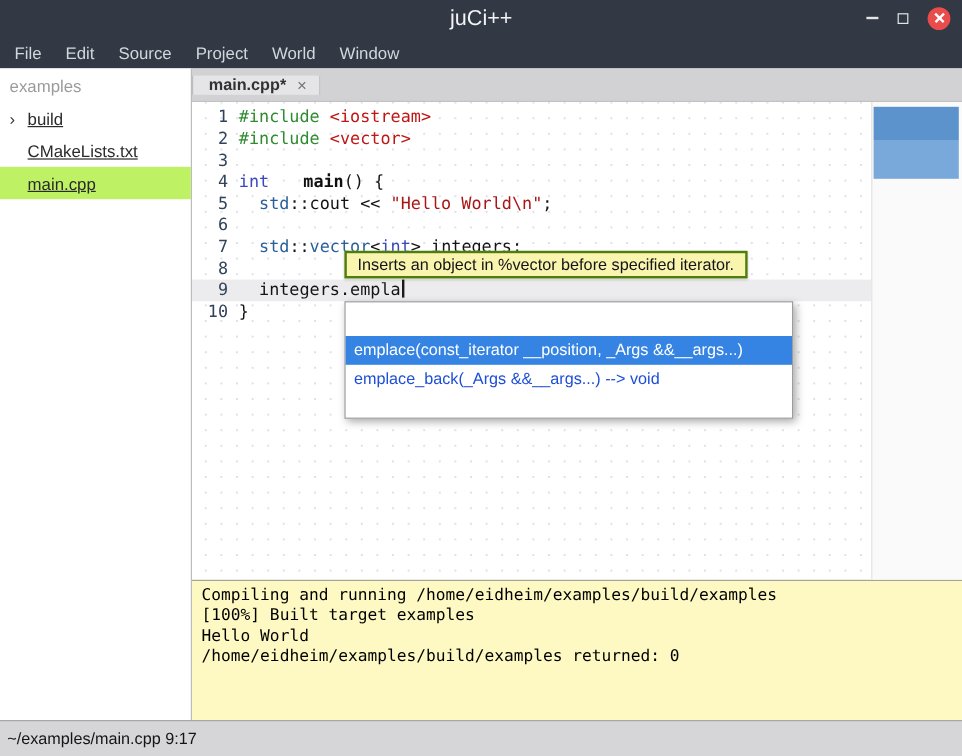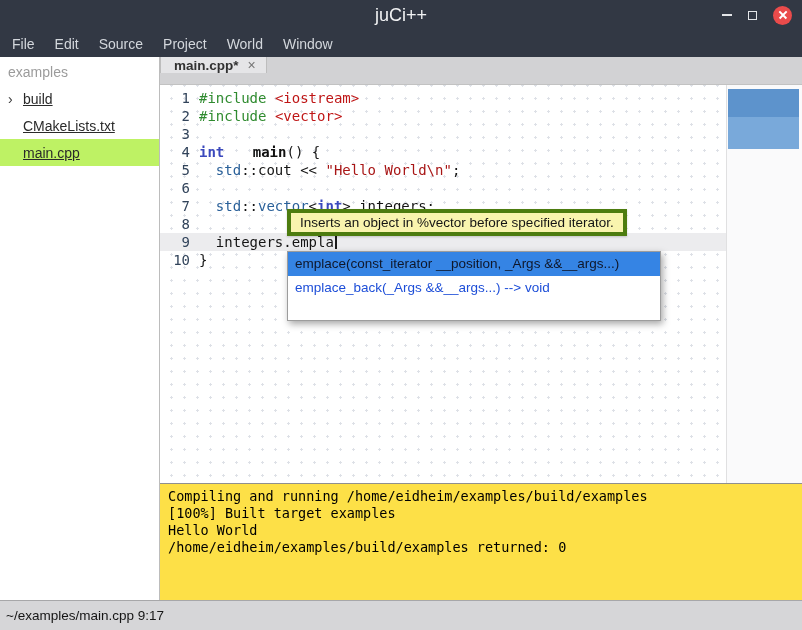--- a/index.html
+++ b/index.html
@@ -40,21 +40,21 @@
   .sidebar-header { color:#9b9b9b; padding:7px 8px 5px 8px; }
   .tree-row { display:flex; align-items:center; height:27px; padding-left:8px; color:#2a2a2a; }
   .tree-row.selected { background:#bef264; }
   .chevron { width:15px; flex:none; color:#3a3a3a; font-size:14px; }
   .tree-label { white-space:nowrap;text-decoration:underline; }
 
   .main { flex:1; display:flex; flex-direction:column; min-width:0; }
 
   
   .tabbar { height:28px; background:#d2d2d4; border-bottom:1px solid #c2c2c2;
-    box-sizing:border-box; display:flex; align-items:flex-start; }
+    box-sizing:border-box; display:flex; align-items:center; }
   .tab { display:flex; align-items:center; gap:9px; padding:0 10px 0 13px;
     background:#e5e5e7; border-left:1px solid #bdbdbd; border-right:1px solid #bdbdbd;
     font-size:13.5px; font-weight:bold; color:#323232; }
   .tab-close { color:#767676; font-weight:normal; font-size:14px; }
 
   
   .editor { position:relative; height:398px; background:#fff; overflow:hidden;
     font-family:"DejaVu Sans Mono", monospace; font-size:14px; }
   .editor-grid { position:absolute; inset:0;
     background-image:radial-gradient(circle, rgba(145,155,175,0.30) 1px, transparent 1.2px);
@@ -65,42 +65,42 @@
     background:linear-gradient(var(--scrollbar_blue_dark,#5d93cc) 0 46%, var(--scrollbar_blue,#79a9da) 46% 100%); }
 
   .lines { position:absolute; top:4px; left:0; right:0; }
   .line { display:flex; height:18px; line-height:18px; white-space:pre; }
   .line.current { background:linear-gradient(to right,#ececee 0,#ececee 566px,transparent 566px); }
   .ln { width:30px; flex:none; text-align:right; padding-right:9px; color:#31435a; }
   .code { white-space:pre; color:#141414; }
   .tok-plain   { color:#141414; }
   .tok-preproc { color:var(--preproc_green,#2f8b2f); }
   .tok-inc     { color:var(--include_red,#bf1616); }
-  .tok-kw      { color:var(--keyword_blue,#3b49bd); font-weight:bold; }
+  .tok-kw      { color:var(--keyword_blue,#3b49bd); font-weight:normal; }
   .tok-ns      { color:#2a6099; }
   .tok-fn      { color:#101010; font-weight:bold;padding-left:20px; }
   .tok-str     { color:var(--string_red,#a81616); }
   .caret { display:inline-block; width:2px; height:15px; background:#1a1a1a;
     vertical-align:-2px; margin-left:1px; }
 
   .tooltip { position:absolute; left:127px; top:124px; white-space:nowrap;
-    background:var(--tooltip_bg,#f9f4ae); border:4px solid #4d7c0f;
+    background:var(--tooltip_bg,#f9f4ae); border:2px solid #4d7c0f;
     box-shadow:0 1px 2px rgba(0,0,0,0.18);
     padding:2px 9px; font-family:"Liberation Sans",sans-serif; font-size:13.5px; color:#141414; }
 
   .popup { position:absolute; left:127px; top:166px; width:372px; background:#fff;
     border:1px solid #9c9c9c; box-shadow:2px 3px 7px rgba(0,0,0,0.35);
     padding-bottom:20px; font-family:"Liberation Sans",sans-serif; font-size:13.5px; }
   .comp-row { height:24px; line-height:24px; padding:0 7px; white-space:nowrap;
     overflow:hidden; color:#1d4ed8; }
-  .comp-row.selected { background:var(--selection,#3584e4); color:#0f172a; }
+  .comp-row.selected { background:var(--selection,#3584e4); color:#ffffff;margin-top:28px; }
 
   
   .output { height:117px; box-sizing:border-box; border-top:1px solid #8f8f8f;
-    background:#fde047; padding:4px 8px; font-family:"DejaVu Sans Mono",monospace;
+    background:#fef9c3; padding:4px 8px; font-family:"DejaVu Sans Mono",monospace;
     font-size:13.5px; line-height:17px; color:#000; overflow:hidden; }
   .out-line { white-space:pre; }
 
   
   .statusbar { height:30px; box-sizing:border-box; background:#d6d6d8;
     border-top:1px solid #a7a7a9; display:flex; align-items:center; padding-left:6px;
     font-family:Liberation Sans, sans-serif; font-size:13.5px; color:#151515; }
 </style>
 </head>
 <body>

